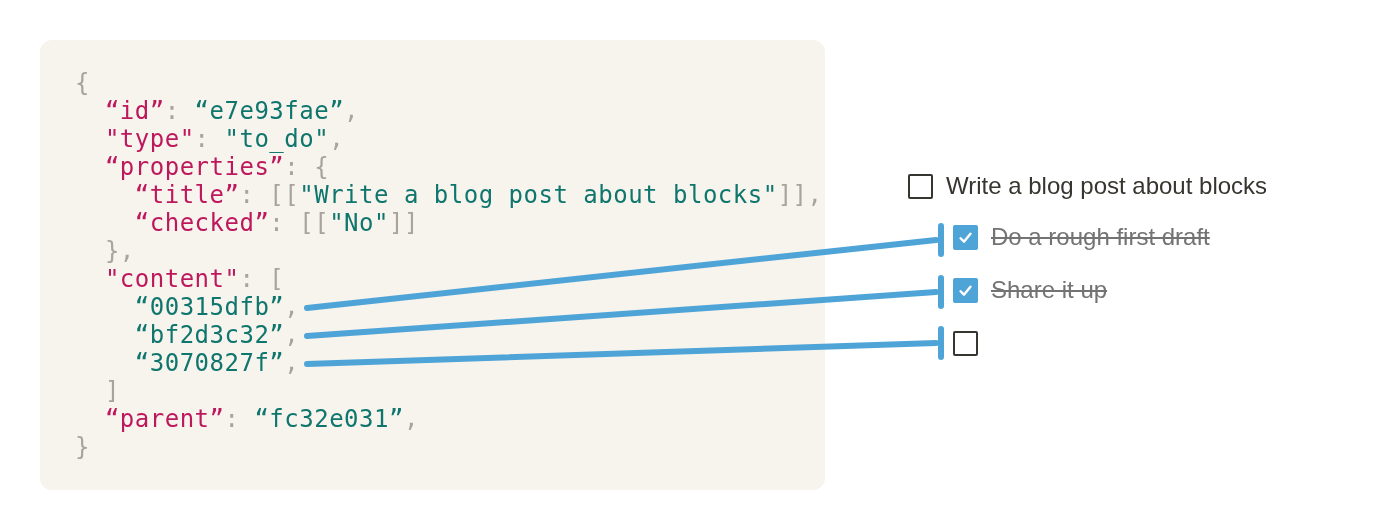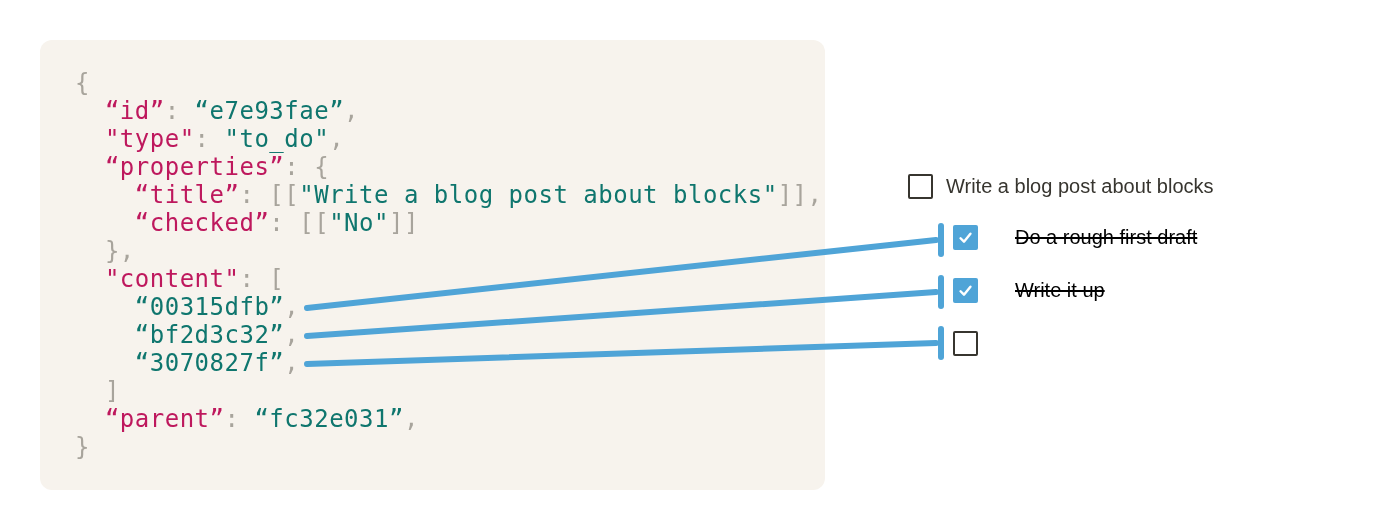--- a/index.html
+++ b/index.html
@@ -23,24 +23,24 @@
   .todo-row{
     position:absolute;display:flex;align-items:center;gap:13px;height:26px;z-index:2;
   }
   .cbox{
     width:25px;height:25px;box-sizing:border-box;border-radius:2px;flex:none;
     display:flex;align-items:center;justify-content:center;
   }
   .cbox.unchecked{border:2.5px solid #37352f;background:#ffffff;}
   .cbox.checked{background:#4fa4d7;}
   .todo-label{
-    font-size:20px;color:#37352f;white-space:nowrap;line-height:26px;text-align:right;
+    font-size:24px;color:#37352f;white-space:nowrap;line-height:26px;text-align:right;
   }
   .todo-label.done{
-    color:#000000;text-decoration:line-through;text-decoration-thickness:2px;margin-left:24px;
+    color:#737373;text-decoration:line-through;text-decoration-thickness:2px;
   }
   #overlay{
     position:absolute;left:0;top:0;width:1400px;height:532px;
     z-index:3;pointer-events:none;
   }
 </style>
 </head>
 <body>
 
 <div class="code-card">
@@ -59,21 +59,21 @@
         </svg>
       </div>
       <span class="todo-label done">Do a rough first draft</span>
     </div>
     <div class="todo-row" style="left: 953px; top: 277px;">
       <div class="cbox checked">
         <svg width="19" height="19" viewBox="0 0 25 25">
           <path d="M6 13.5 L10.5 18 L19 7.5" fill="none" stroke="#ffffff" stroke-width="3.2" stroke-linecap="round" stroke-linejoin="round"></path>
         </svg>
       </div>
-      <span class="todo-label done">Write it up</span>
+      <span class="todo-label done">Share it up</span>
     </div>
     <div class="todo-row" style="left: 953px; top: 330px;">
       <div class="cbox unchecked"></div>
     </div>
   </div>
 
 <svg id="overlay" viewBox="0 0 1400 532" xmlns="http://www.w3.org/2000/svg">
     <g>
       <line x1="307" y1="308" x2="936" y2="240" stroke="#4fa4d7" stroke-width="6" stroke-linecap="round"></line>
       <line x1="941" y1="226" x2="941" y2="254" stroke="#4fa4d7" stroke-width="6" stroke-linecap="round"></line>

